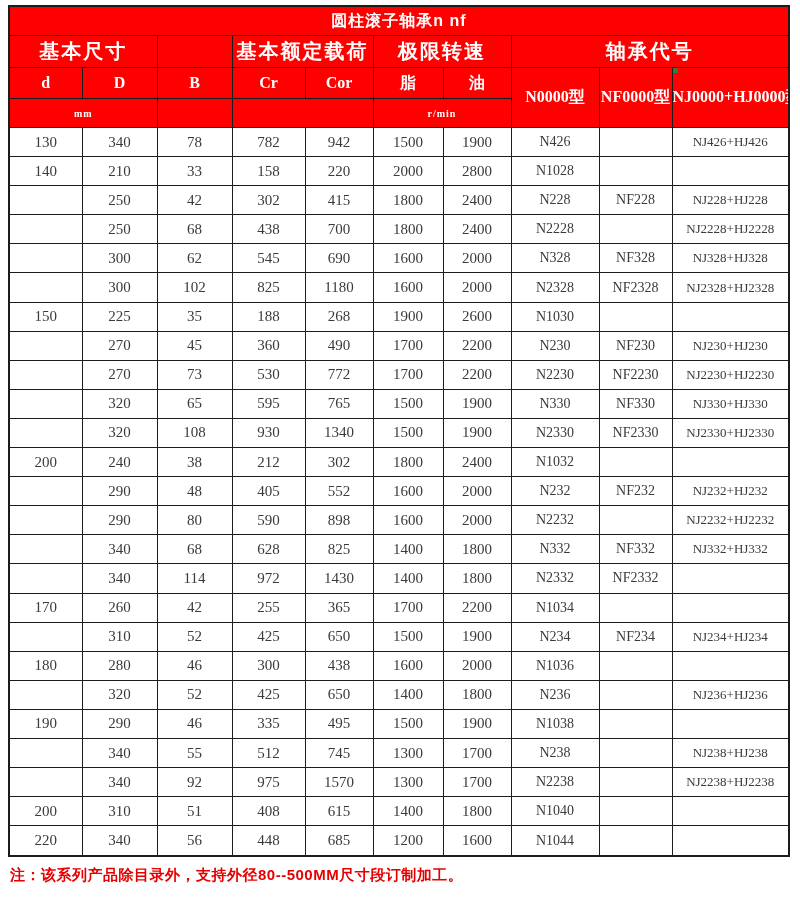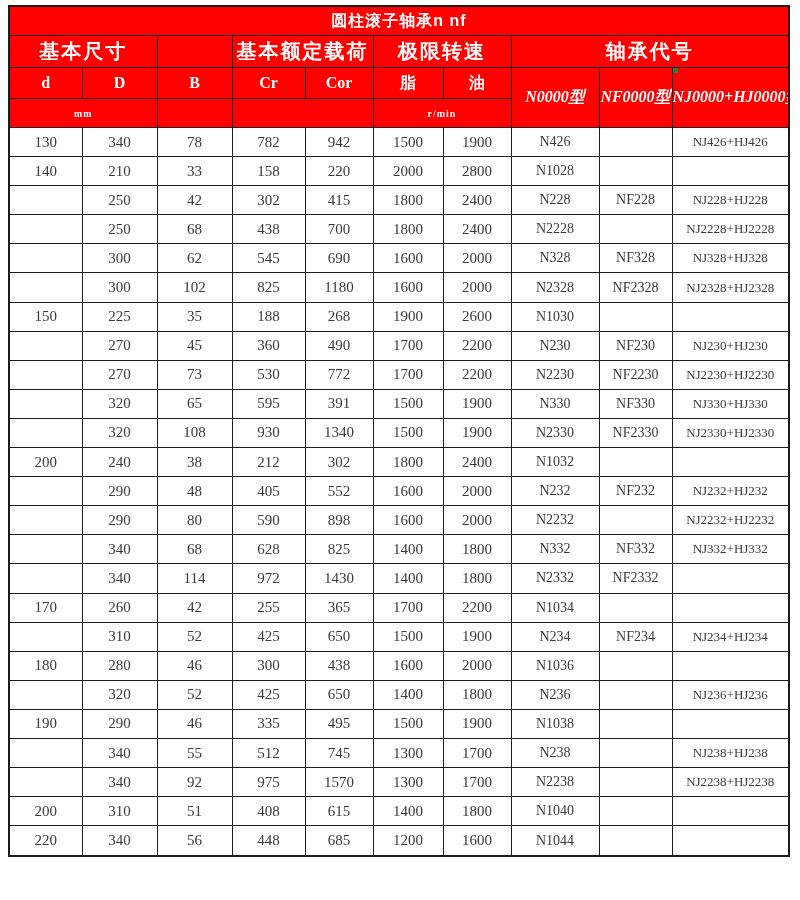--- a/index.html
+++ b/index.html
@@ -24,21 +24,21 @@
   .spec thead th {
     background:#fe0000; color:#ffffff;
   }
   tr.title-row  th { height:28px; font-size:16px; font-weight:bold; letter-spacing:1px; }
   tr.group-row  th { height:31px; font-size:20px; font-weight:bold; letter-spacing:2px; }
   tr.sub-row    th { height:30px; font-size:16px; font-weight:bold;
                      font-family:"Liberation Serif","DejaVu Serif",serif; }
   tr.unit-row   th { height:28px; font-size:10px; font-weight:bold;
                      font-family:"Liberation Serif","DejaVu Serif",serif; letter-spacing:1px; }
   th.code-head     { font-size:13px; font-weight:bold; letter-spacing:0;
-                     font-family:"Liberation Serif","DejaVu Serif",serif;font-style:italic; }
+                     font-family:"Liberation Serif","DejaVu Serif",serif; }
   th.code-head-long{ font-size:12px; }
   th.nj-corner     { position:relative; }
   .comment-marker {
     position:absolute; top:0; left:0; width:5px; height:5px;
     background:#357a38;
   }
   .spec tbody td {
     color:#3a3a3a; font-size:15px;
     font-family:"Liberation Serif","DejaVu Serif",serif;
   }
@@ -207,21 +207,21 @@
           <td>2200</td>
           <td>N2230</td>
           <td>NF2230</td>
           <td>NJ2230+HJ2230</td>
         </tr>
         <tr>
           <td></td>
           <td>320</td>
           <td>65</td>
           <td>595</td>
-          <td>391</td>
+          <td>765</td>
           <td>1500</td>
           <td>1900</td>
           <td>N330</td>
           <td>NF330</td>
           <td>NJ330+HJ330</td>
         </tr>
         <tr>
           <td></td>
           <td>320</td>
           <td>108</td>
@@ -397,14 +397,15 @@
           <td>685</td>
           <td>1200</td>
           <td>1600</td>
           <td>N1044</td>
           <td></td>
           <td></td>
         </tr>
       </tbody>
   </table>
 
+  <div class="footnote">注：该系列产品除目录外，支持外径80--500MM尺寸段订制加工。</div>
 
 </div>
 
 </body></html>

